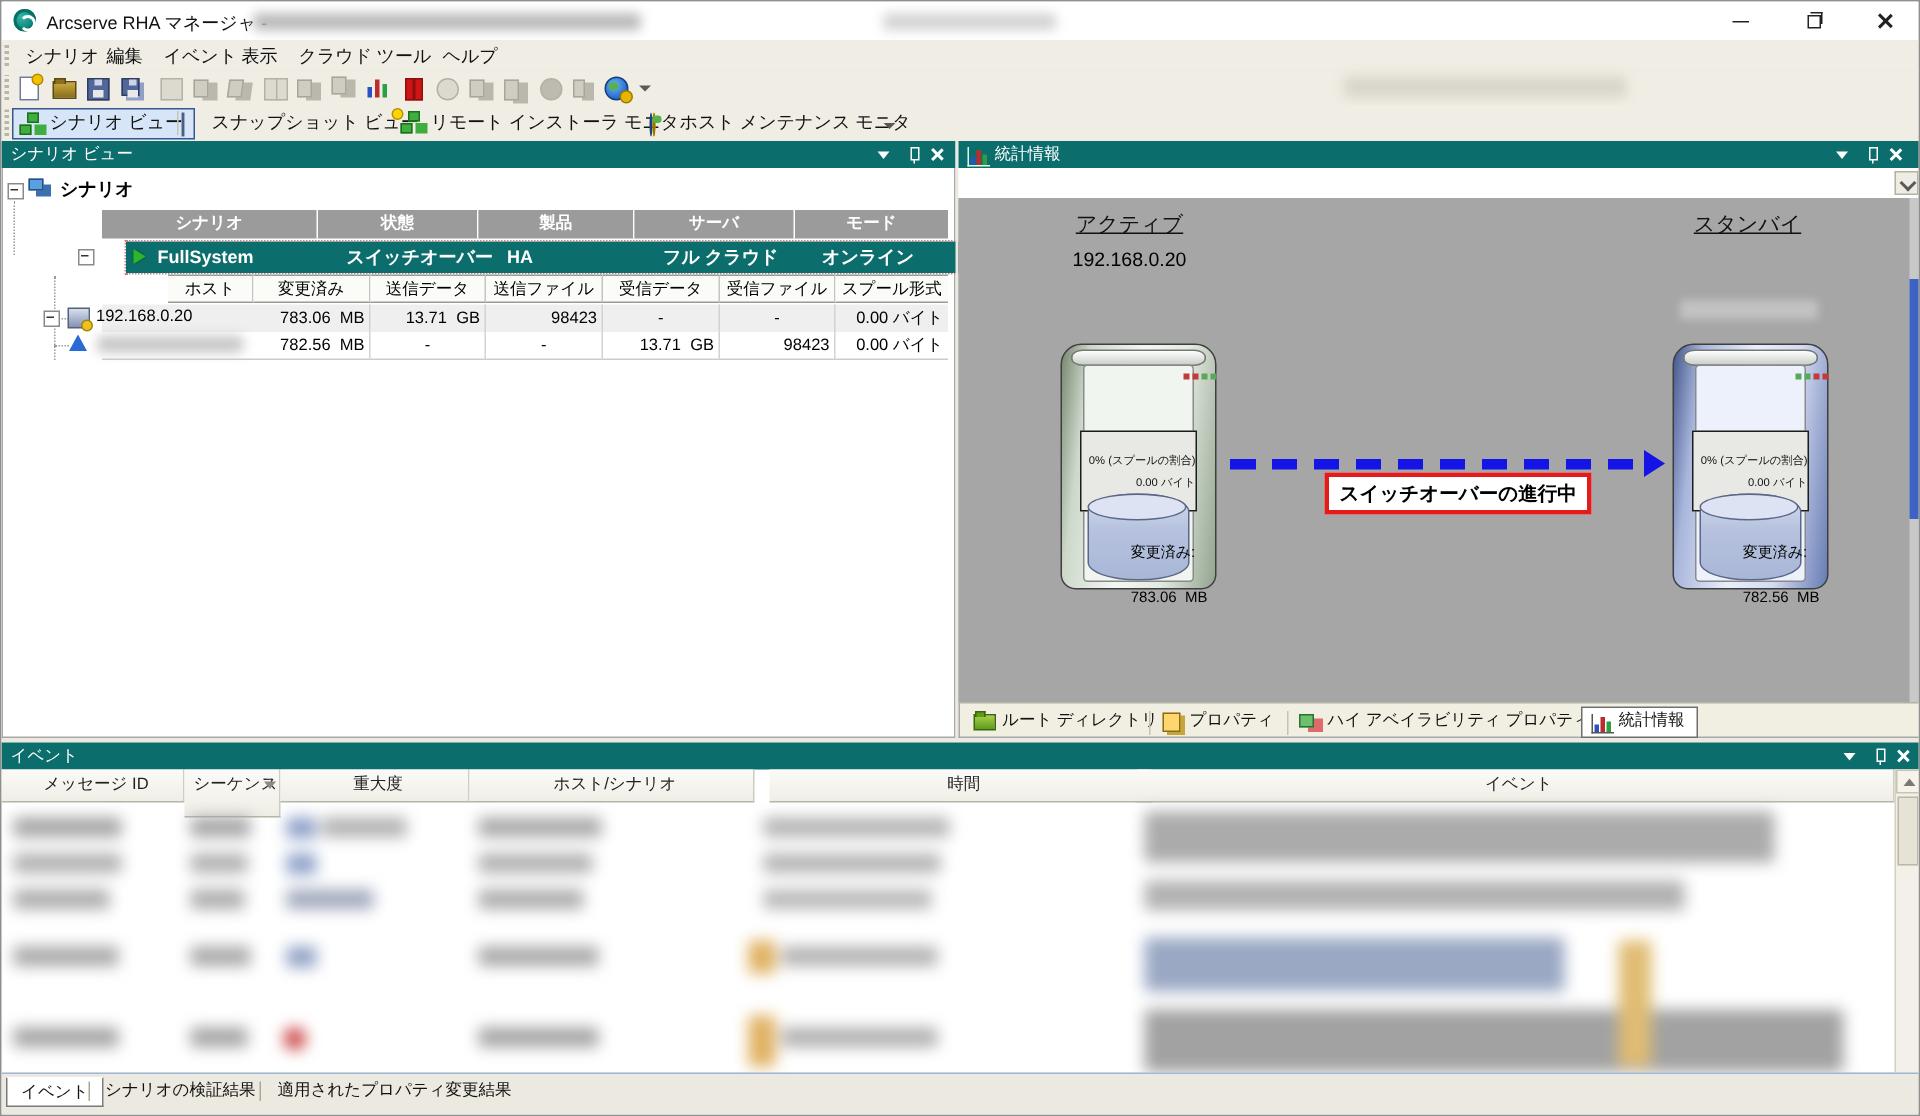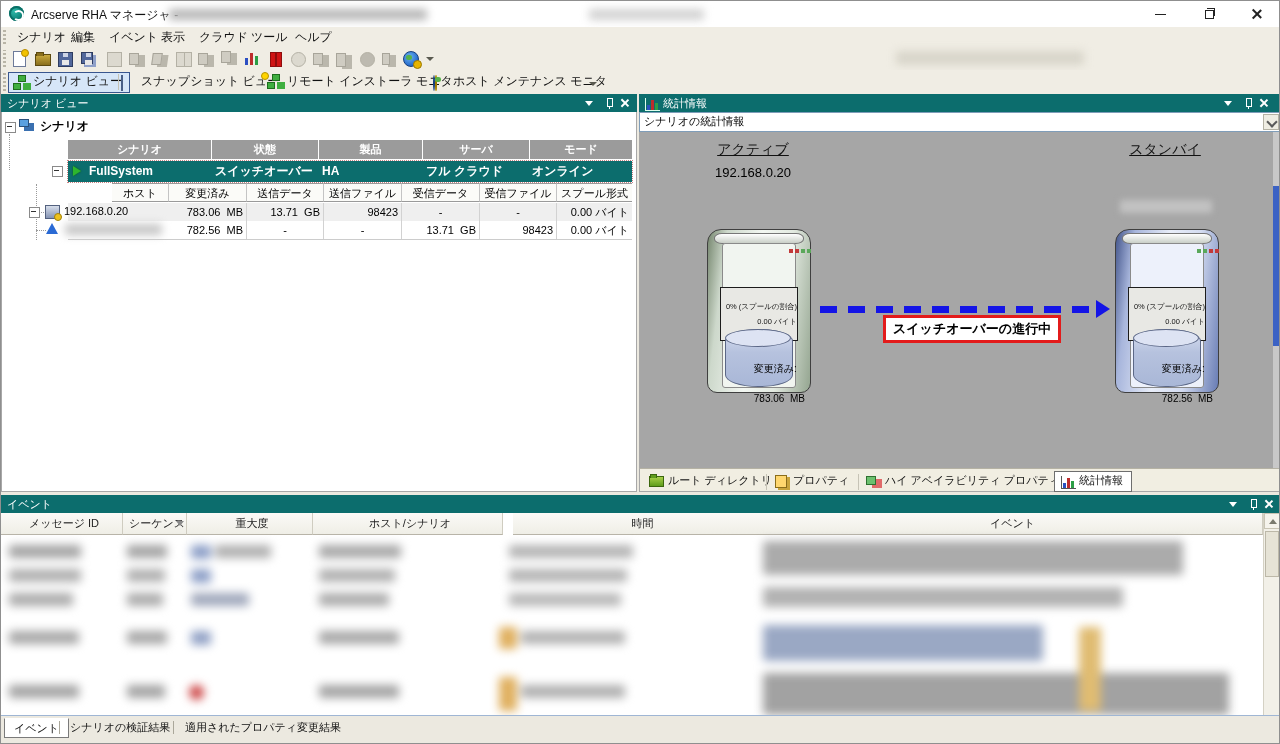--- a/index.html
+++ b/index.html
@@ -302,21 +302,21 @@
     <span class="dot-h" style="left:34px;top:100px;width:10px;"></span>
     <span class="dot-h" style="left:34px;top:118px;width:10px;"></span>
 
     <div class="thead-cell" style="left:66px;top:28px;width:144px;height:19px;line-height:19px;">シナリオ</div>
     <div class="thead-cell" style="left:210px;top:28px;width:107px;height:19px;line-height:19px;">状態</div>
     <div class="thead-cell" style="left:317px;top:28px;width:104px;height:19px;line-height:19px;">製品</div>
     <div class="thead-cell" style="left:421px;top:28px;width:107px;height:19px;line-height:19px;">サーバ</div>
     <div class="thead-cell" style="left:528px;top:28px;width:102px;height:19px;line-height:19px;border-right:none;">モード</div>
 
     <span class="expander" style="left:50px;top:54px;"></span>
-    <div class="group-row" style="left:66px;top:49px;width:564px;height:21px;">
+    <div class="group-row" style="left:82px;top:49px;width:564px;height:21px;">
       <span class="tri-right" style="left:5px;top:5px;position:absolute;"></span>
       <span style="left:21px;">FullSystem</span>
       <span style="left:147px;">スイッチオーバー</span>
       <span style="left:254px;">HA</span>
       <span style="left:358px;">フル クラウド</span>
       <span style="left:464px;">オンライン</span>
     </div>
 
     <div class="subhead-cell" style="left:110px;top:71px;width:57px;height:19px;">ホスト</div>
     <div class="subhead-cell" style="left:167px;top:71px;width:78px;height:19px;">変更済み</div>
@@ -362,23 +362,20 @@
     <span class="ptitle" style="left:24px;">統計情報</span>
     <span class="pbtn" style="left:585px;top:7px;">
         <span class="tri-down" style="display:block;"></span>
       </span>
     <span class="pbtn" style="left:603px;">
         <span class="pin-ic"></span>
       </span>
     <span class="pbtn" style="left:620px;">
         <span class="xw"></span>
       </span>
-  </div>
-  <div class="combo" style="left:638px;top:111px;width:642px;height:20px;">
-    <span>シナリオの統計情報</span>
   </div>
   <div class="combo-btn" style="left:1262px;top:113px;width:16px;height:16px;">
       <span class="chev"></span>
     </div>
 
   <div class="stats-canvas" style="left:638px;top:131px;width:642px;height:336px;">
 
     <span class="role-label" style="left:68px;top:9px;width:90px;">アクティブ</span>
     <span class="role-label" style="left:480px;top:9px;width:90px;">スタンバイ</span>
     <span class="host-label" style="left:60px;top:33px;width:106px;">192.168.0.20</span>
@@ -474,21 +471,21 @@
       </span>
     <span class="pbtn" style="left:1246px;">
         <span class="pin-ic"></span>
       </span>
     <span class="pbtn" style="left:1263px;">
         <span class="xw"></span>
       </span>
   </div>
 
   <div class="ecol" style="left:0;top:512px;width:122px;height:22px;">メッセージ ID</div>
-  <div class="ecol" style="left:122px;top:512px;width:64px;height:22px;">
+  <div class="ecol" style="left:122px;top:512px;width:64px;height:32px;">
     <span>シーケンス</span>
     <span class="sortmark"></span>
   </div>
   <div class="ecol" style="left:186px;top:512px;width:126px;height:22px;">重大度</div>
   <div class="ecol" style="left:312px;top:512px;width:190px;height:22px;">ホスト/シナリオ</div>
   <div class="ecol" style="left:512px;top:512px;width:255px;height:22px;">時間</div>
   <div class="ecol" style="left:757px;top:512px;width:505px;height:22px;">イベント</div>
 
   <div class="evblur">
     <div class="eb" style="left:8px;top:10px;width:72px;height:13px;background:#a4a4a4;"></div>

